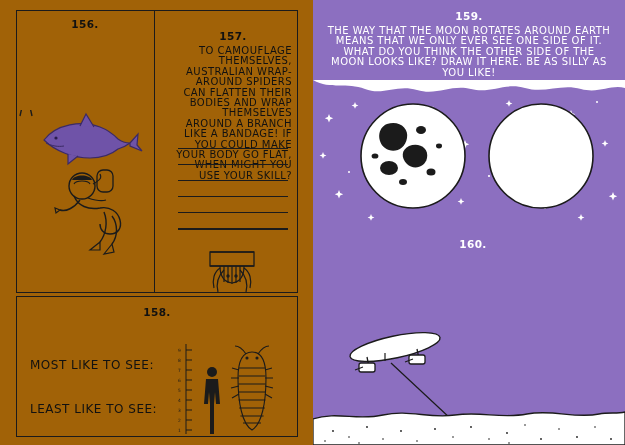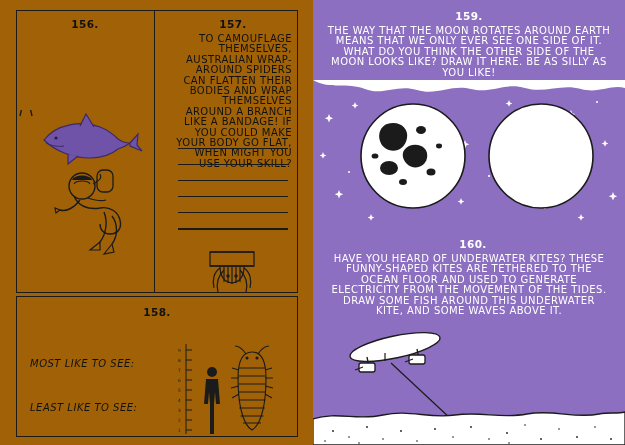--- a/index.html
+++ b/index.html
@@ -72,46 +72,45 @@
     background: #1b1b1b;
   }
 
   
   #p156 { left: 16px; top: 10px; width: 138px; height: 282px; }
   #p156 .num { margin-top: 8px; }
   #p156 .body-txt { padding: 4px 12px 0 12px; }
 
   
   #p157 { left: 168px; top: 10px; width: 130px; height: 282px; }
-  #p157 .num { margin-top: 8px; }
+  #p157 .num { margin-top: 20px; }
   #p157 .body-txt { padding: 4px 6px 0 6px; text-align: right; }
 
   .writing-lines {
     position: absolute;
     left: 10px;
     right: 10px;
     top: 138px;
   }
   .writing-lines .wl {
     height: 1.1px;
     background: #1b1b1b;
     margin-bottom: 15px;
   }
 
   
   #p158 { left: 16px; top: 296px; width: 282px; height: 140px; }
   #p158 .num { margin-top: 10px; }
   #p158 .body-txt { padding: 3px 4px 0 4px; }
   .prompt-line {
     font-family: "DejaVu Sans", sans-serif;
-    font-size: 10px;
+    font-size: 12px;
     letter-spacing: 0.5px;
     text-transform: uppercase;
     color: #111111;
-    font-style: italic;
   }
 
   
   .purple {
     background: #8c6fc0;
   }
   #p159 {
     left: 0; top: 0; width: 312px; height: 232px;
   }
   #p159 .num { margin-top: 10px; }
@@ -303,21 +302,20 @@
           <ellipse cx="62" cy="76" rx="3.4" ry="2.6"></ellipse>
           <ellipse cx="126" cy="66" rx="3" ry="2.4"></ellipse>
         </g>
 
         <circle cx="228" cy="76" r="52" fill="#ffffff" stroke="#1b1b1b" stroke-width="1.6"></circle>
       </svg>
     </div>
 
     <div class="panel purple" id="p160">
       <div class="num num-light">160.</div>
-      <div class="body-txt light">HAVE YOU HEARD OF UNDERWATER KITES? THESE FUNNY-SHAPED KITES ARE TETHERED TO THE OCEAN FLOOR AND USED TO GENERATE ELECTRICITY FROM THE MOVEMENT OF THE TIDES. DRAW SOME FISH AROUND THIS UNDERWATER KITE, AND SOME WAVES ABOVE IT.</div>
 
       <svg width="312" height="130" viewBox="0 0 312 130" style="position:absolute; left:0; top:83px;">
 
         <g transform="translate(16,8)">
           <ellipse cx="66" cy="24" rx="46" ry="11" fill="#ffffff" stroke="#1b1b1b" stroke-width="1.4" transform="rotate(-12 66 24)"></ellipse>
           <path d="M38,34 L40,44 M88,26 L90,36" stroke="#1b1b1b" stroke-width="1.3" fill="none"></path>
           <rect x="30" y="40" width="16" height="9" rx="2" fill="#ffffff" stroke="#1b1b1b" stroke-width="1.3"></rect>
           <rect x="80" y="32" width="16" height="9" rx="2" fill="#ffffff" stroke="#1b1b1b" stroke-width="1.3"></rect>
           <path d="M34,44 L26,47 M84,36 L76,39" stroke="#1b1b1b" stroke-width="1.1" fill="none"></path>
           <path d="M56,30 L56,38" stroke="#1b1b1b" stroke-width="1.2"></path>

